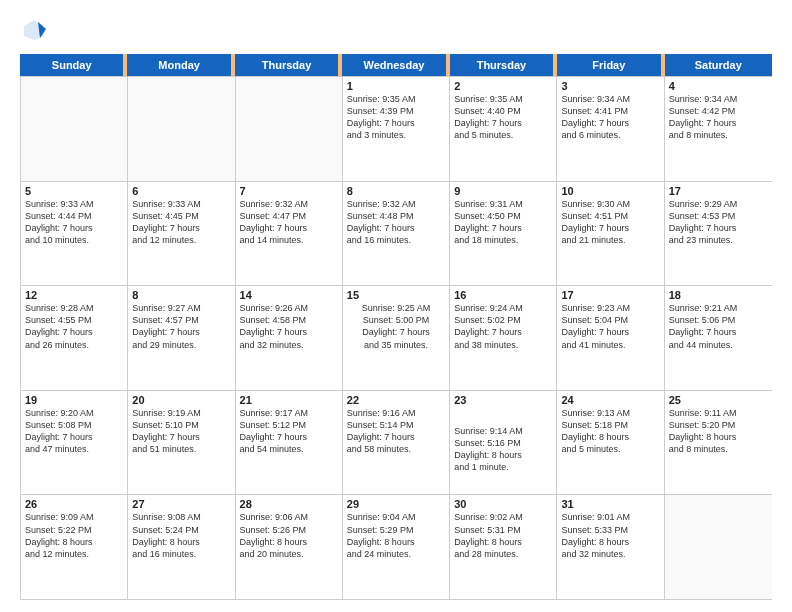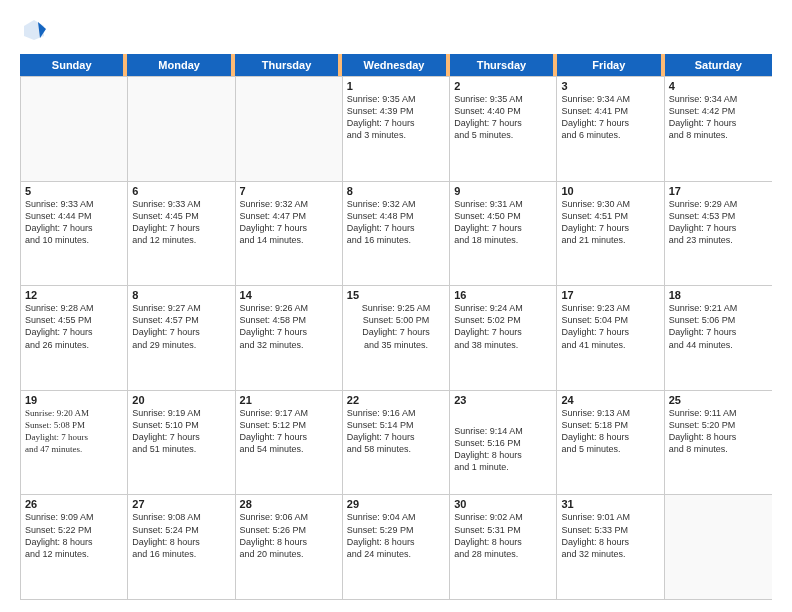--- a/index.html
+++ b/index.html
@@ -277,21 +277,21 @@
             <div class="day-num">18</div>
             <div class="cell-text" style="white-space: pre-line;">Sunrise: 9:21 AM
 Sunset: 5:06 PM
 Daylight: 7 hours
 and 44 minutes.</div>
           </div>
         </div>
         <div class="cal-row">
           <div class="cal-cell">
             <div class="day-num">19</div>
-            <div class="cell-text" style="white-space: pre-line; font-family: Liberation Serif, serif;">Sunrise: 9:20 AM
+            <div class="cell-text" style="white-space: pre-line;">Sunrise: 9:20 AM
 Sunset: 5:08 PM
 Daylight: 7 hours
 and 47 minutes.</div>
           </div>
           <div class="cal-cell">
             <div class="day-num">20</div>
             <div class="cell-text" style="white-space: pre-line;">Sunrise: 9:19 AM
 Sunset: 5:10 PM
 Daylight: 7 hours
 and 51 minutes.</div>

